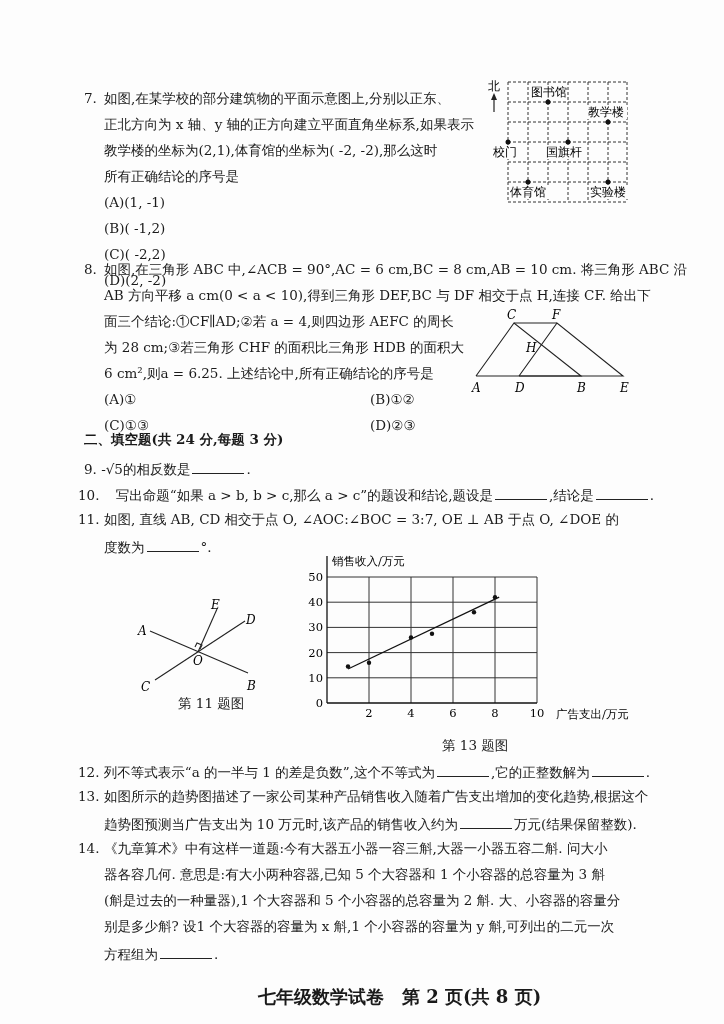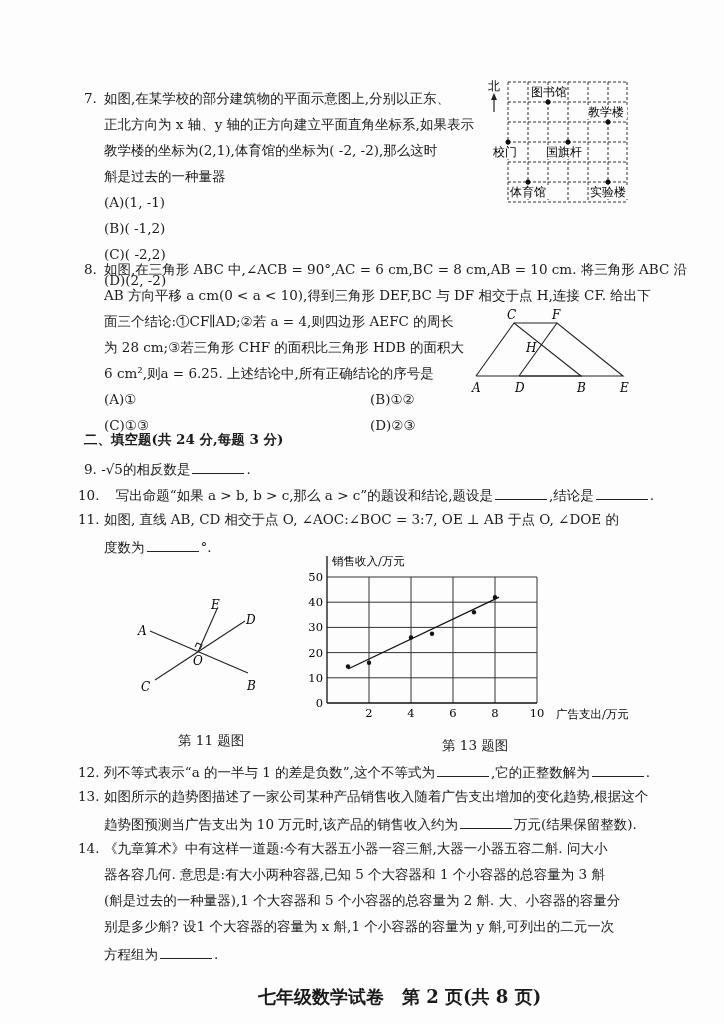--- a/index.html
+++ b/index.html
@@ -11,21 +11,21 @@
   svg text{font-family:"DejaVu Serif","Liberation Serif",serif;}
 </style>
 </head>
 <body>
 
 <div>
   <span class="abs" style="left:84px;top:90px">7.</span>
   <span class="abs" style="left:104px;top:90px">如图,在某学校的部分建筑物的平面示意图上,分别以正东、</span>
   <span class="abs" style="left:104px;top:116px">正北方向为 x 轴、y 轴的正方向建立平面直角坐标系,如果表示</span>
   <span class="abs" style="left:104px;top:142px">教学楼的坐标为(2,1),体育馆的坐标为( -2, -2),那么这时</span>
-  <span class="abs" style="left:104px;top:168px">斛是过去的一种量器</span>
+  <span class="abs" style="left:104px;top:168px">所有正确结论的序号是</span>
   <span class="abs" style="left:104px;top:194px">(A)(1, -1)</span>
   <span class="abs" style="left:104px;top:220px">(B)( -1,2)</span>
   <span class="abs" style="left:104px;top:246px">(C)( -2,2)</span>
   <span class="abs" style="left:104px;top:272px">(D)(2, -2)</span>
 
   <svg class="abs" style="left:484px;top:74px" width="150" height="136">
     <g stroke="#333" stroke-width="1" stroke-dasharray="3,2" fill="none">
       <line x1="24" y1="8" x2="143" y2="8"></line>
         <line x1="24" y1="28" x2="143" y2="28"></line>
       <line x1="24" y1="48" x2="143" y2="48"></line>
@@ -137,21 +137,21 @@
     </g>
     <g font-size="12" font-style="italic">
       <text x="8" y="45">A</text>
       <text x="117" y="100">B</text>
       <text x="11" y="101">C</text>
       <text x="116" y="34">D</text>
       <text x="81" y="19">E</text>
       <text x="63" y="75">O</text>
     </g>
   </svg>
-  <span class="abs" style="left:178px;top:732px">第 11 题图</span>
+  <span class="abs" style="left:178px;top:695px">第 11 题图</span>
 </div>
 
 <svg class="abs" id="chart" style="left:300px;top:550px" width="360" height="180">
   <g id="chart-grid">
       <line x1="27" y1="127.8" x2="237" y2="127.8" stroke="#333" stroke-width="1"></line>
       <line x1="27" y1="102.6" x2="237" y2="102.6" stroke="#333" stroke-width="1"></line>
       <line x1="27" y1="77.4" x2="237" y2="77.4" stroke="#333" stroke-width="1"></line>
       <line x1="27" y1="52.19999999999999" x2="237" y2="52.19999999999999" stroke="#333" stroke-width="1"></line>
       <line x1="27" y1="27" x2="237" y2="27" stroke="#333" stroke-width="1"></line>
       <line x1="69" y1="27" x2="69" y2="153" stroke="#333" stroke-width="1"></line>

